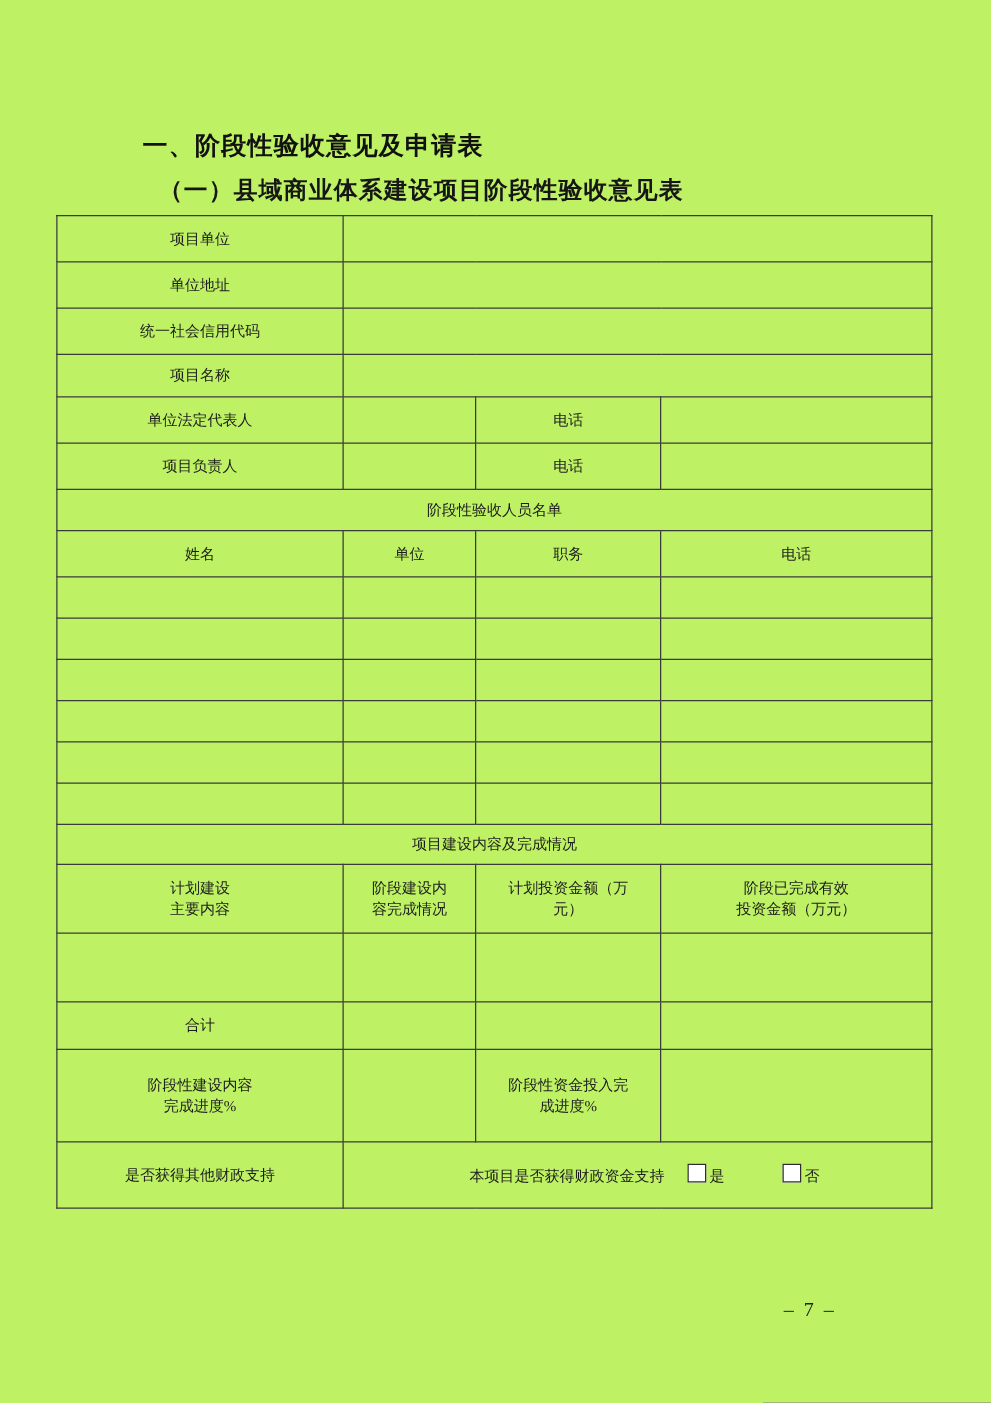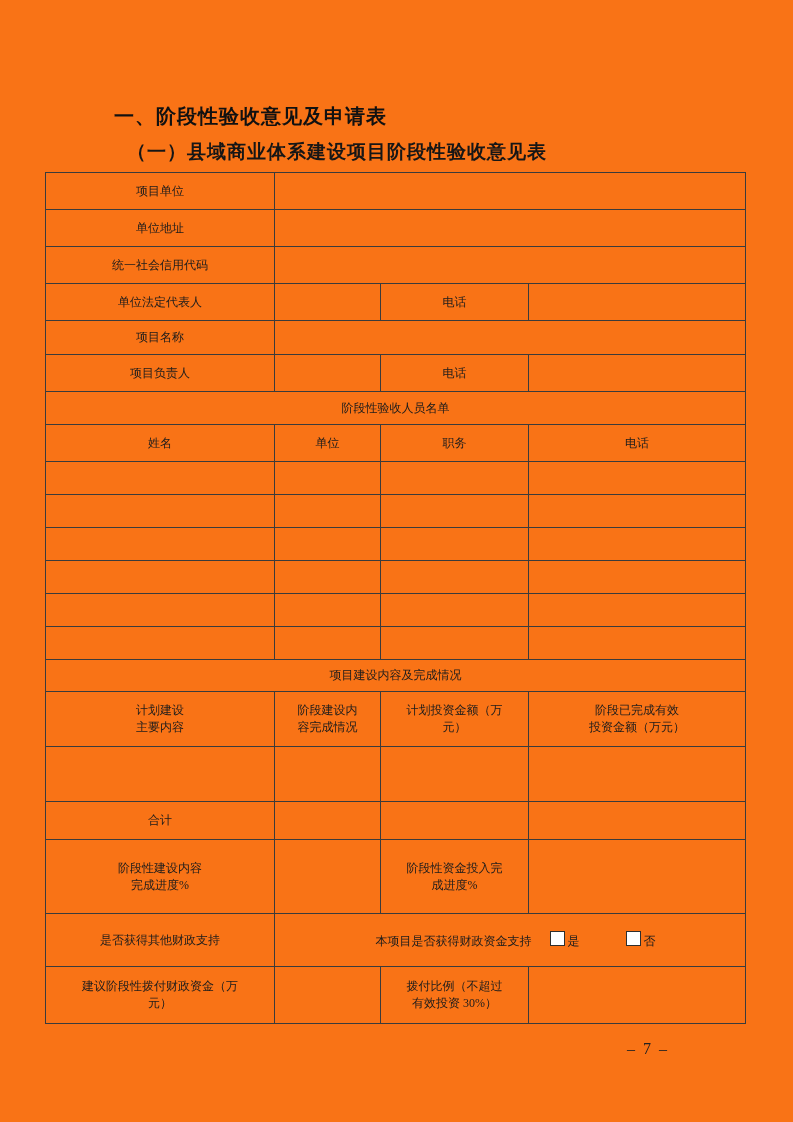--- a/index.html
+++ b/index.html
@@ -1,19 +1,19 @@
 <!DOCTYPE html>
 <html><head>
 <meta charset="utf-8">
 <style>
   html,body{margin:0;padding:0;background:#888;}
   .page{
     position:relative;
     width:793px;height:1122px;
-    background:#f97316;
+    background:#bef264;
     margin:0 auto;
     font-family:"Liberation Serif","DejaVu Serif",serif;
     color:#1a1a1a;
     overflow:hidden;
   }
   .h1{
     position:absolute;left:114px;top:103px;
     font-family:"Liberation Sans","DejaVu Sans",sans-serif;
     font-size:20px;font-weight:bold;letter-spacing:1px;
     color:#111;
@@ -79,29 +79,29 @@
         <td colspan="3"></td>
       </tr>
       <tr style="height:37px">
         <td class="lbl">单位地址</td>
         <td colspan="3"></td>
       </tr>
       <tr style="height:37px">
         <td class="lbl">统一社会信用代码</td>
         <td colspan="3"></td>
       </tr>
+      <tr style="height:34px">
+        <td class="lbl">项目名称</td>
+        <td colspan="3"></td>
+      </tr>
       <tr style="height:37px">
         <td class="lbl">单位法定代表人</td>
         <td></td>
         <td>电话</td>
         <td></td>
-      </tr>
-      <tr style="height:34px">
-        <td class="lbl">项目名称</td>
-        <td colspan="3"></td>
       </tr>
       <tr style="height:37px">
         <td class="lbl">项目负责人</td>
         <td></td>
         <td>电话</td>
         <td></td>
       </tr>
 
       <tr style="height:33px">
         <td colspan="4">阶段性验收人员名单</td>
@@ -182,25 +182,17 @@
 成进度%</td>
         <td></td>
       </tr>
 
       <tr style="height:53px">
         <td class="lbl">是否获得其他财政支持</td>
         <td colspan="3" class="lbl" style="padding-left:11px">
           <span>本项目是否获得财政资金支持</span><span class="cb cb-yes"><span class="cbbox"></span><span>是</span></span><span class="cb cb-no"><span class="cbbox"></span><span>否</span></span>
         </td>
       </tr>
-      <tr style="height:57px">
-        <td class="prewrap">建议阶段性拨付财政资金（万
-元）</td>
-        <td></td>
-        <td class="prewrap">拨付比例（不超过
-有效投资 30%）</td>
-        <td></td>
-      </tr>
     </tbody>
   </table>
 
   <div class="pageno">– 7 –</div>
 </div>
 
 </body></html>

